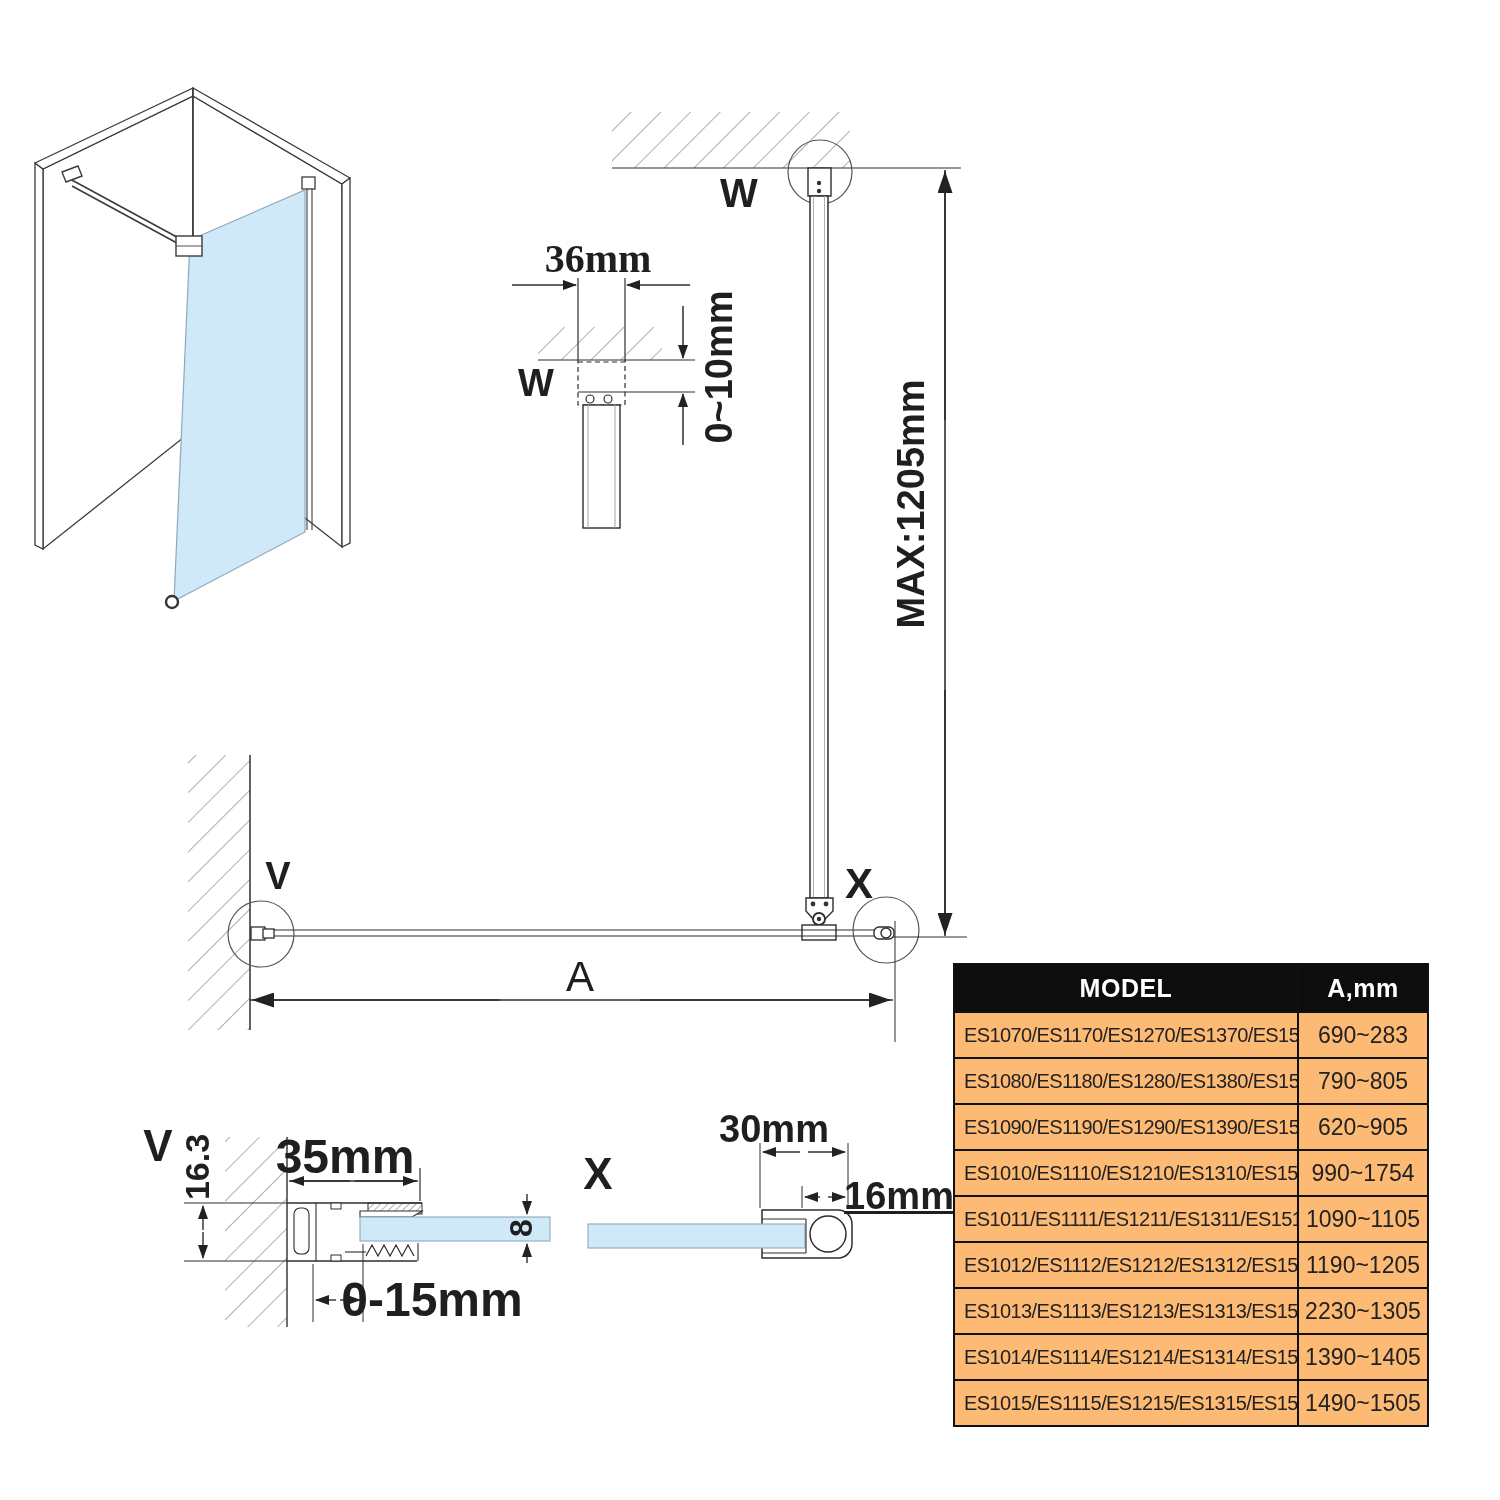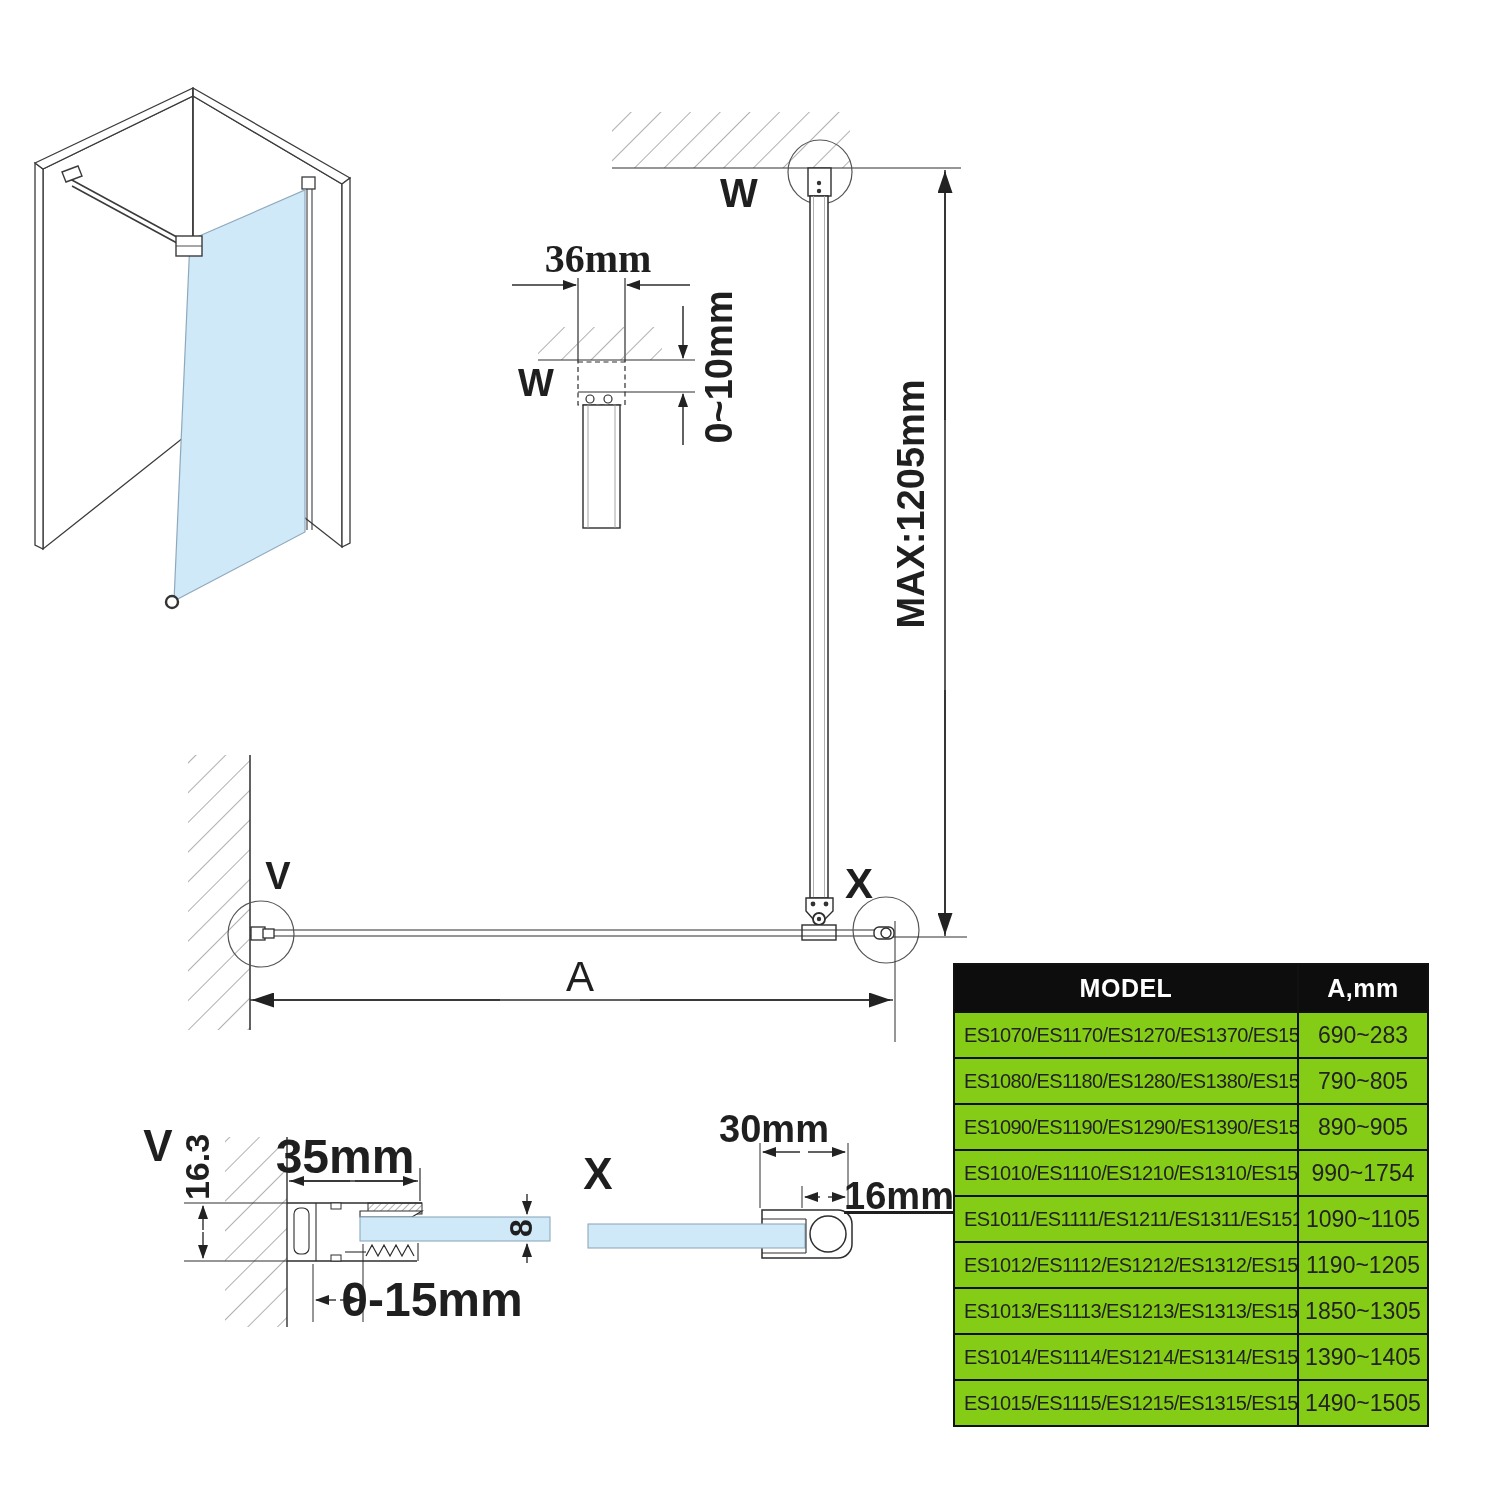--- a/index.html
+++ b/index.html
@@ -5,21 +5,21 @@
   html,body{margin:0;padding:0;background:#fff;}
   #canvas{position:relative;width:1500px;height:1500px;background:#fff;overflow:hidden;
           font-family:"Liberation Sans",sans-serif;color:#1c1c1c;}
   #lineart{position:absolute;left:0;top:0;}
   .lbl{position:absolute;transform:translate(-50%,-50%);font-weight:bold;white-space:nowrap;
        color:#1f1f1f;line-height:1;}
   .rot{transform:translate(-50%,-50%) rotate(-90deg);}
   .reg{font-weight:400;}
   
   #spec-table{position:absolute;left:953px;top:963px;width:474px;border-collapse:collapse;
-              table-layout:fixed;background:#84cc16;}
+              table-layout:fixed;background:#fdba74;}
   #spec-table th,#spec-table td{border:2px solid #111;overflow:hidden;}
   #spec-table th{background:#0d0d0d;color:#fff;font-size:25px;font-weight:bold;height:44px;
                  text-align:center;letter-spacing:0.5px;}
   #spec-table td{height:42px;}
   #spec-table td.model{font-size:20px;letter-spacing:-0.6px;padding:0 2px 0 9px;text-align:left;
                        color:#222;}
   #spec-table td.aval{font-size:23px;text-align:center;color:#222;}
   col.c-model{width:344px;} col.c-a{width:130px;}
 </style>
 </head>
@@ -236,37 +236,37 @@
       <tr>
         <td class="model">ES1070/ES1170/ES1270/ES1370/ES1570</td>
         <td class="aval">690~283</td>
       </tr>
       <tr>
         <td class="model">ES1080/ES1180/ES1280/ES1380/ES1580</td>
         <td class="aval">790~805</td>
       </tr>
       <tr>
         <td class="model">ES1090/ES1190/ES1290/ES1390/ES1590</td>
-        <td class="aval">890~905</td>
+        <td class="aval">620~905</td>
       </tr>
       <tr>
         <td class="model">ES1010/ES1110/ES1210/ES1310/ES1510</td>
         <td class="aval">990~1754</td>
       </tr>
       <tr>
         <td class="model">ES1011/ES1111/ES1211/ES1311/ES1511</td>
         <td class="aval">1090~1105</td>
       </tr>
       <tr>
         <td class="model">ES1012/ES1112/ES1212/ES1312/ES1512</td>
         <td class="aval">1190~1205</td>
       </tr>
       <tr>
         <td class="model">ES1013/ES1113/ES1213/ES1313/ES1513</td>
-        <td class="aval">1850~1305</td>
+        <td class="aval">2230~1305</td>
       </tr>
       <tr>
         <td class="model">ES1014/ES1114/ES1214/ES1314/ES1514</td>
         <td class="aval">1390~1405</td>
       </tr>
       <tr>
         <td class="model">ES1015/ES1115/ES1215/ES1315/ES1515</td>
         <td class="aval">1490~1505</td>
       </tr>
     </tbody>

